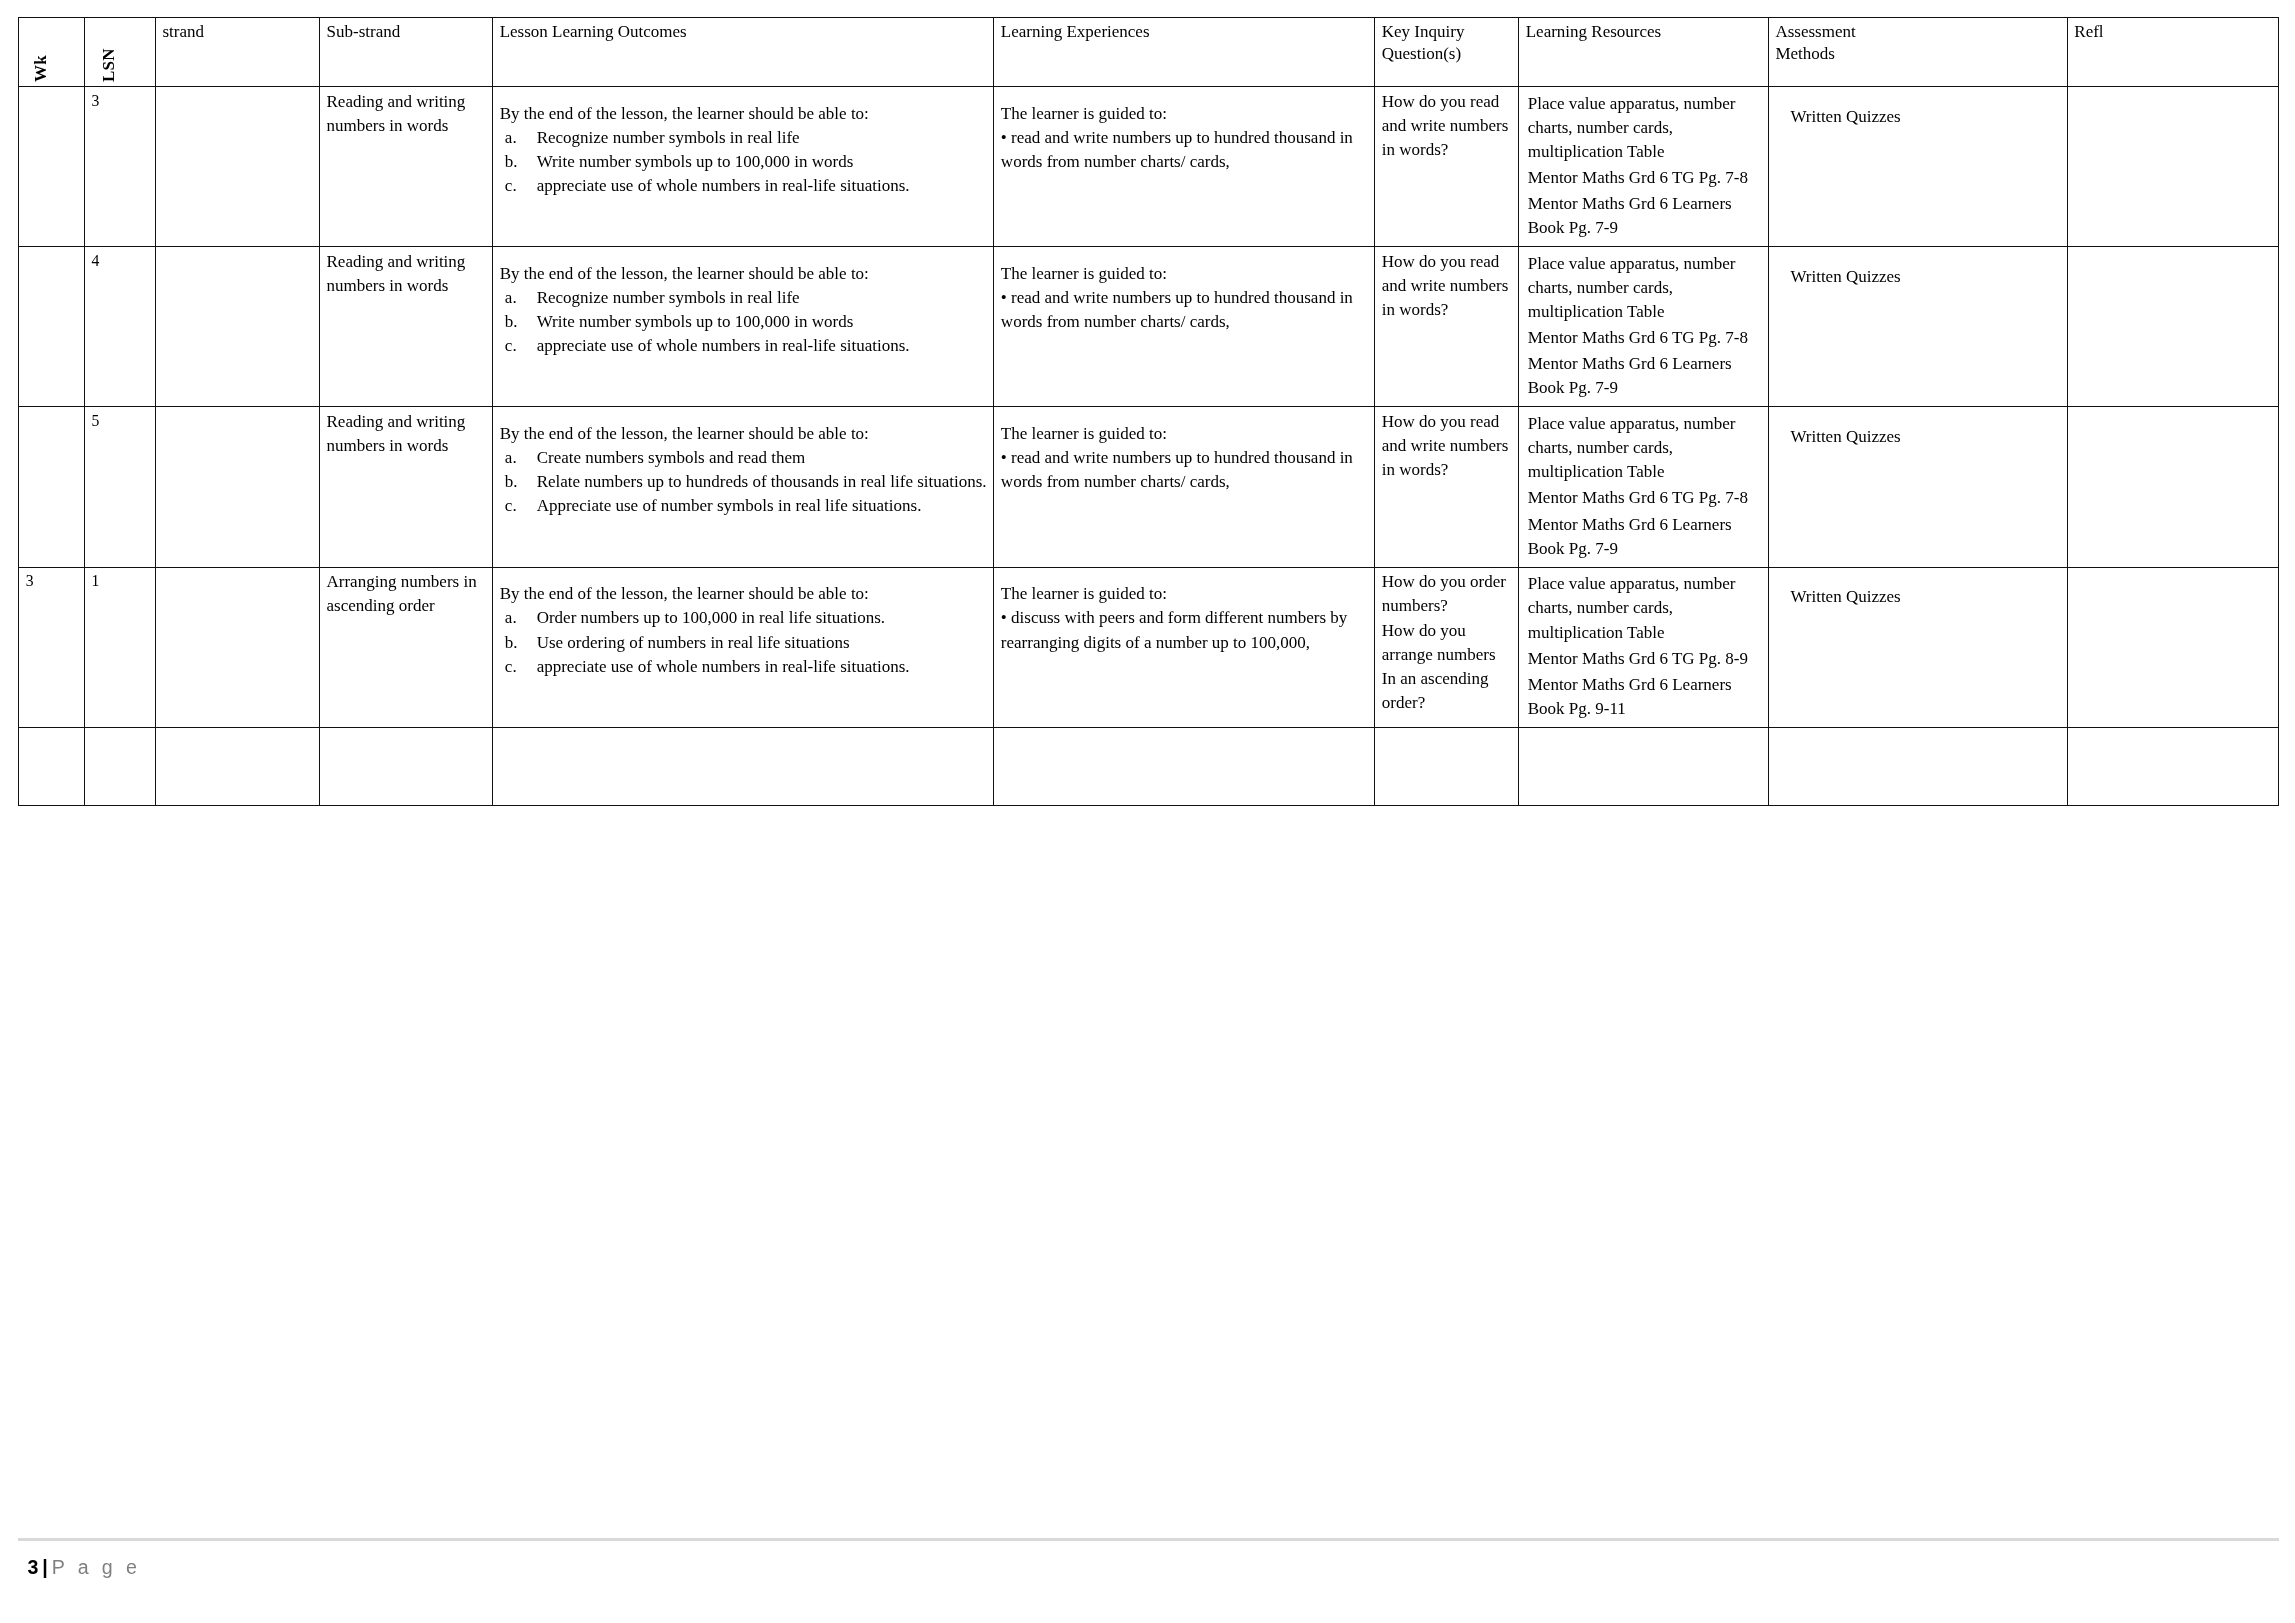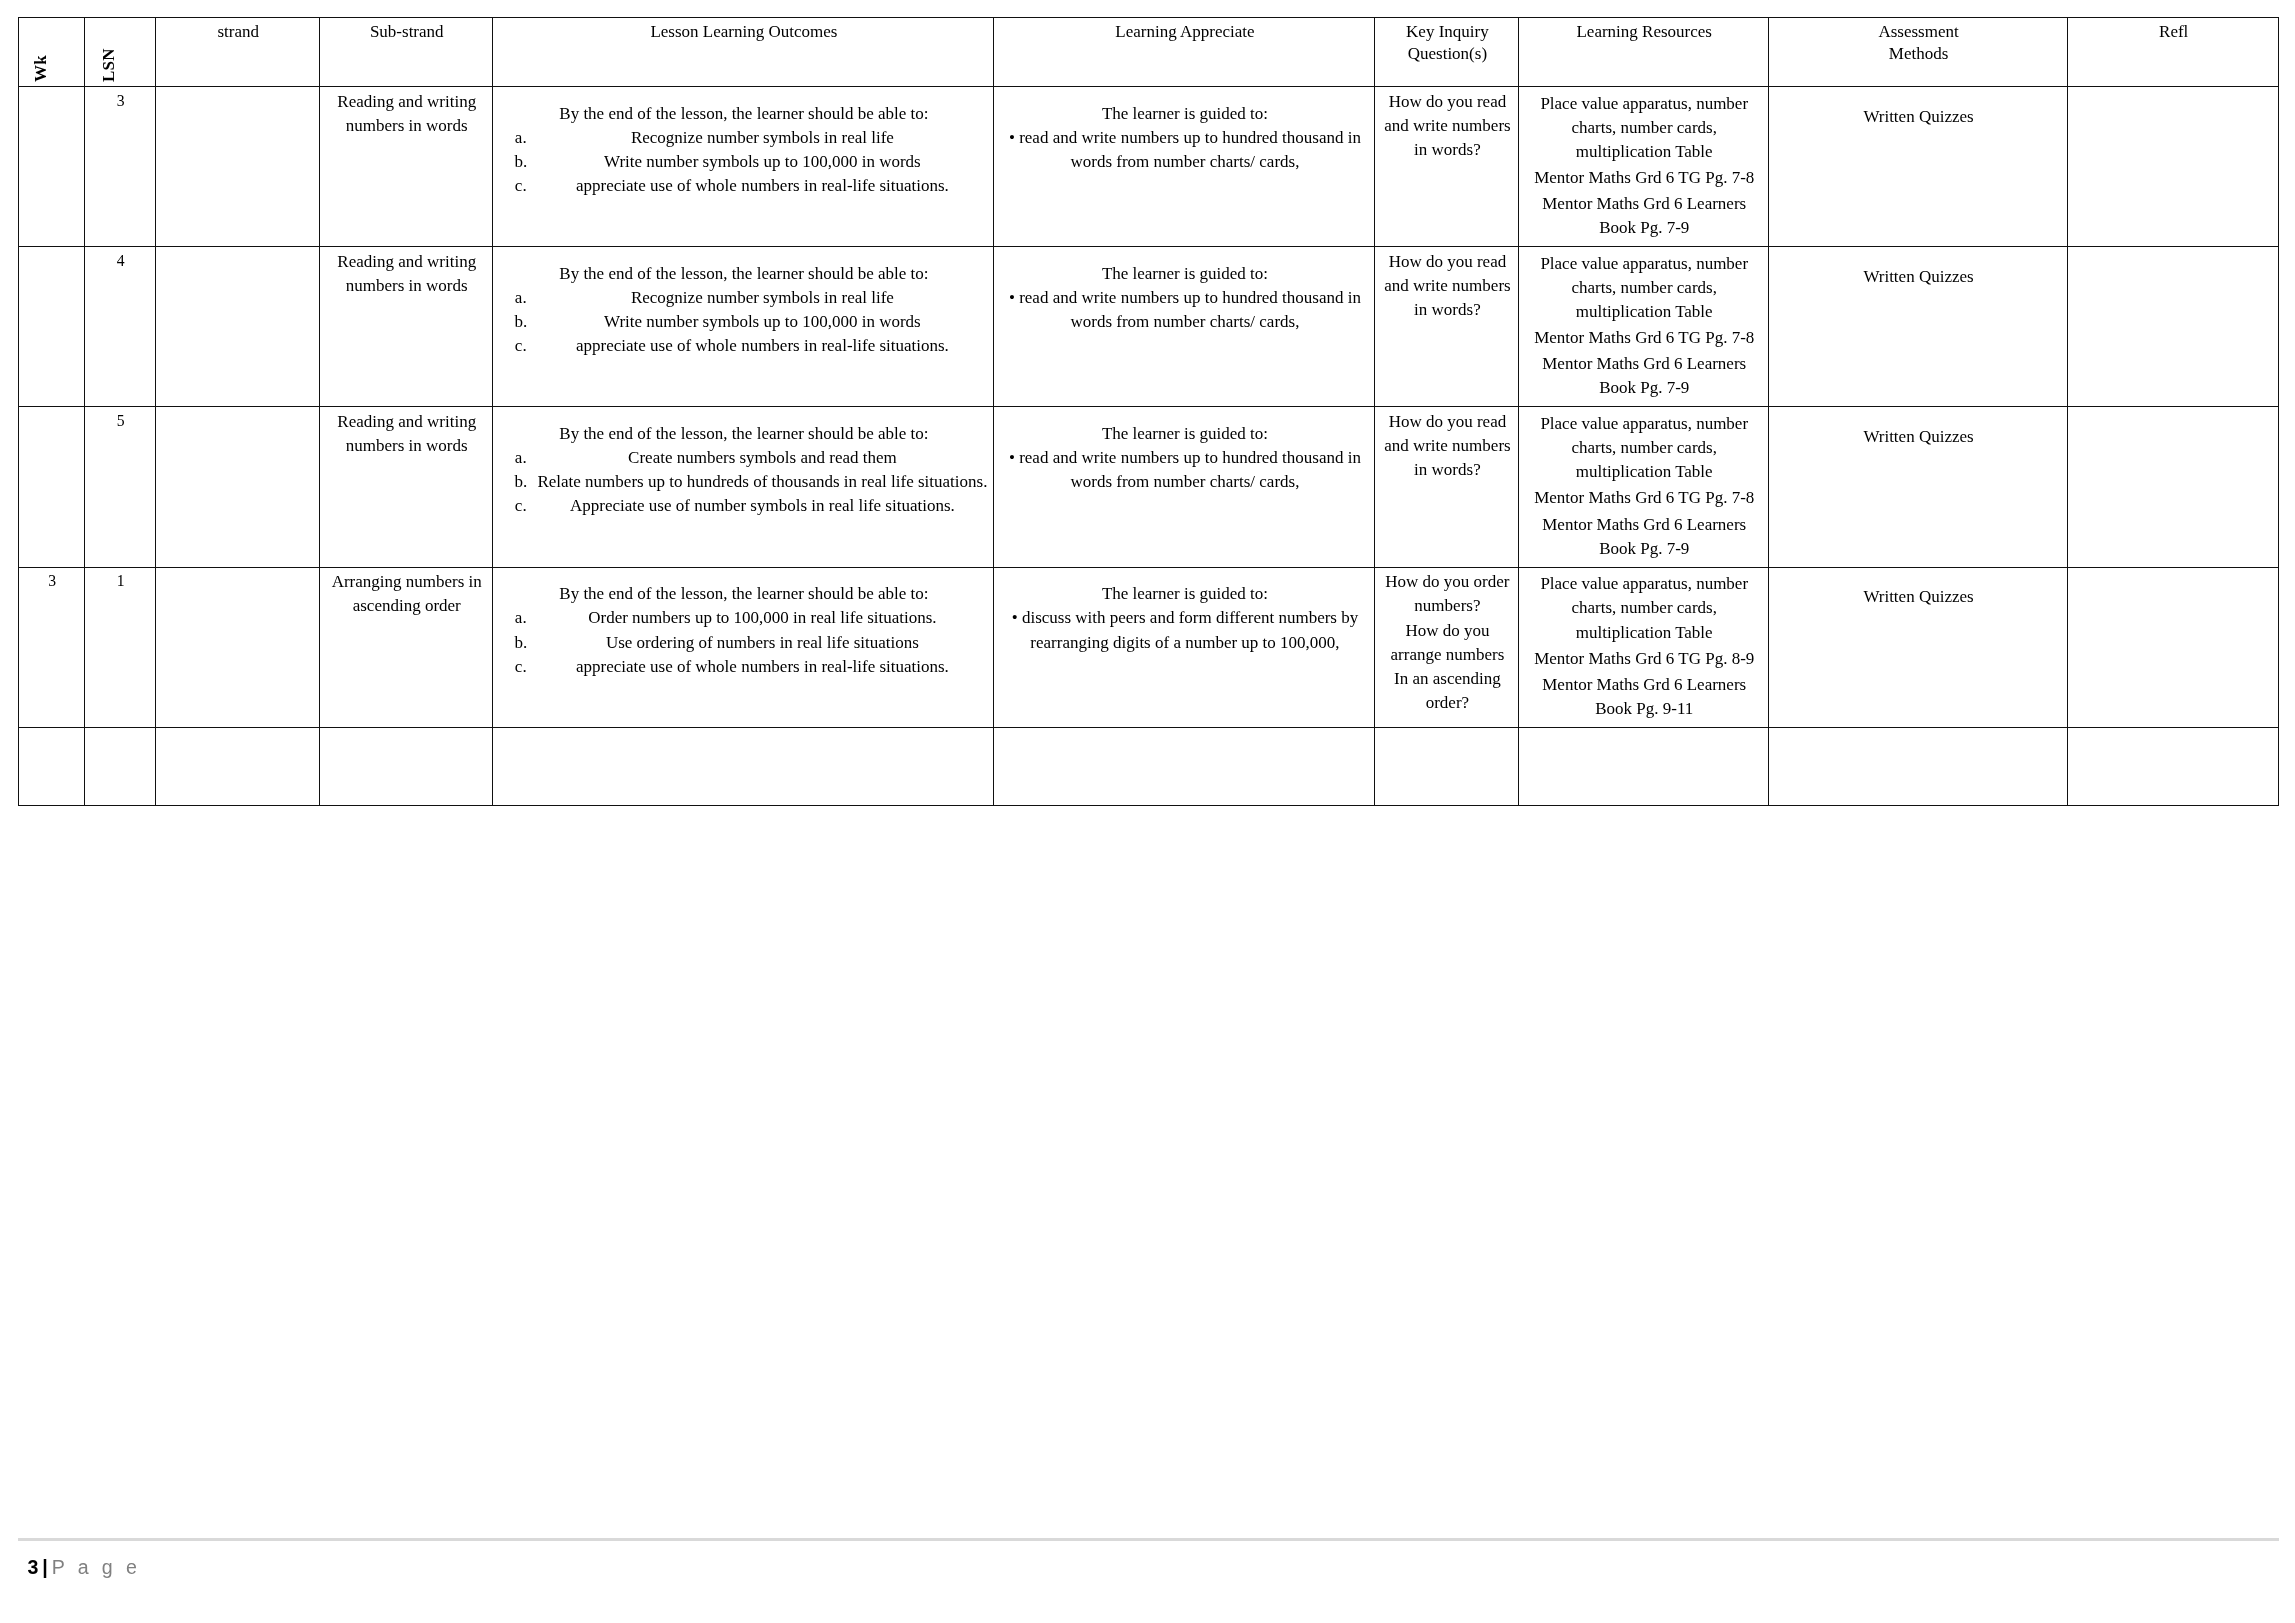--- a/index.html
+++ b/index.html
@@ -27,21 +27,21 @@
     top: 17px;
     width: 2261px;
     border-collapse: collapse;
     table-layout: fixed;
   }
   table.scheme td, table.scheme th {
     border: 1.3px solid #111111;
     vertical-align: top;
     padding: 2.6px 5.2px 3.9px 6.5px;
     font-weight: normal;
-    text-align: center;
+    text-align: left;
   }
   
   .c-wk    { width: 36px; }
   .c-lsn   { width: 39px; }
   .c-strand{ width: 90px; }
   .c-sub   { width: 95px; }
   .c-llo   { width: 275px; }
   .c-lexp  { width: 209px; }
   .c-kiq   { width: 79px; }
   .c-lres  { width: 137px; }
@@ -177,21 +177,21 @@
       <tr>
         <th class="rot">
           <span class="rotlabel">Wk</span>
         </th>
         <th class="rot">
           <span class="rotlabel">LSN</span>
         </th>
         <th>strand</th>
         <th>Sub-strand</th>
         <th>Lesson Learning Outcomes</th>
-        <th>Learning Appreciate</th>
+        <th>Learning Experiences</th>
         <th>
           <div>Key Inquiry</div>
           <div>Question(s)</div>
         </th>
         <th>Learning Resources</th>
         <th>
           <div>Assessment</div>
           <div>Methods</div>
         </th>
         <th>Refl</th>

